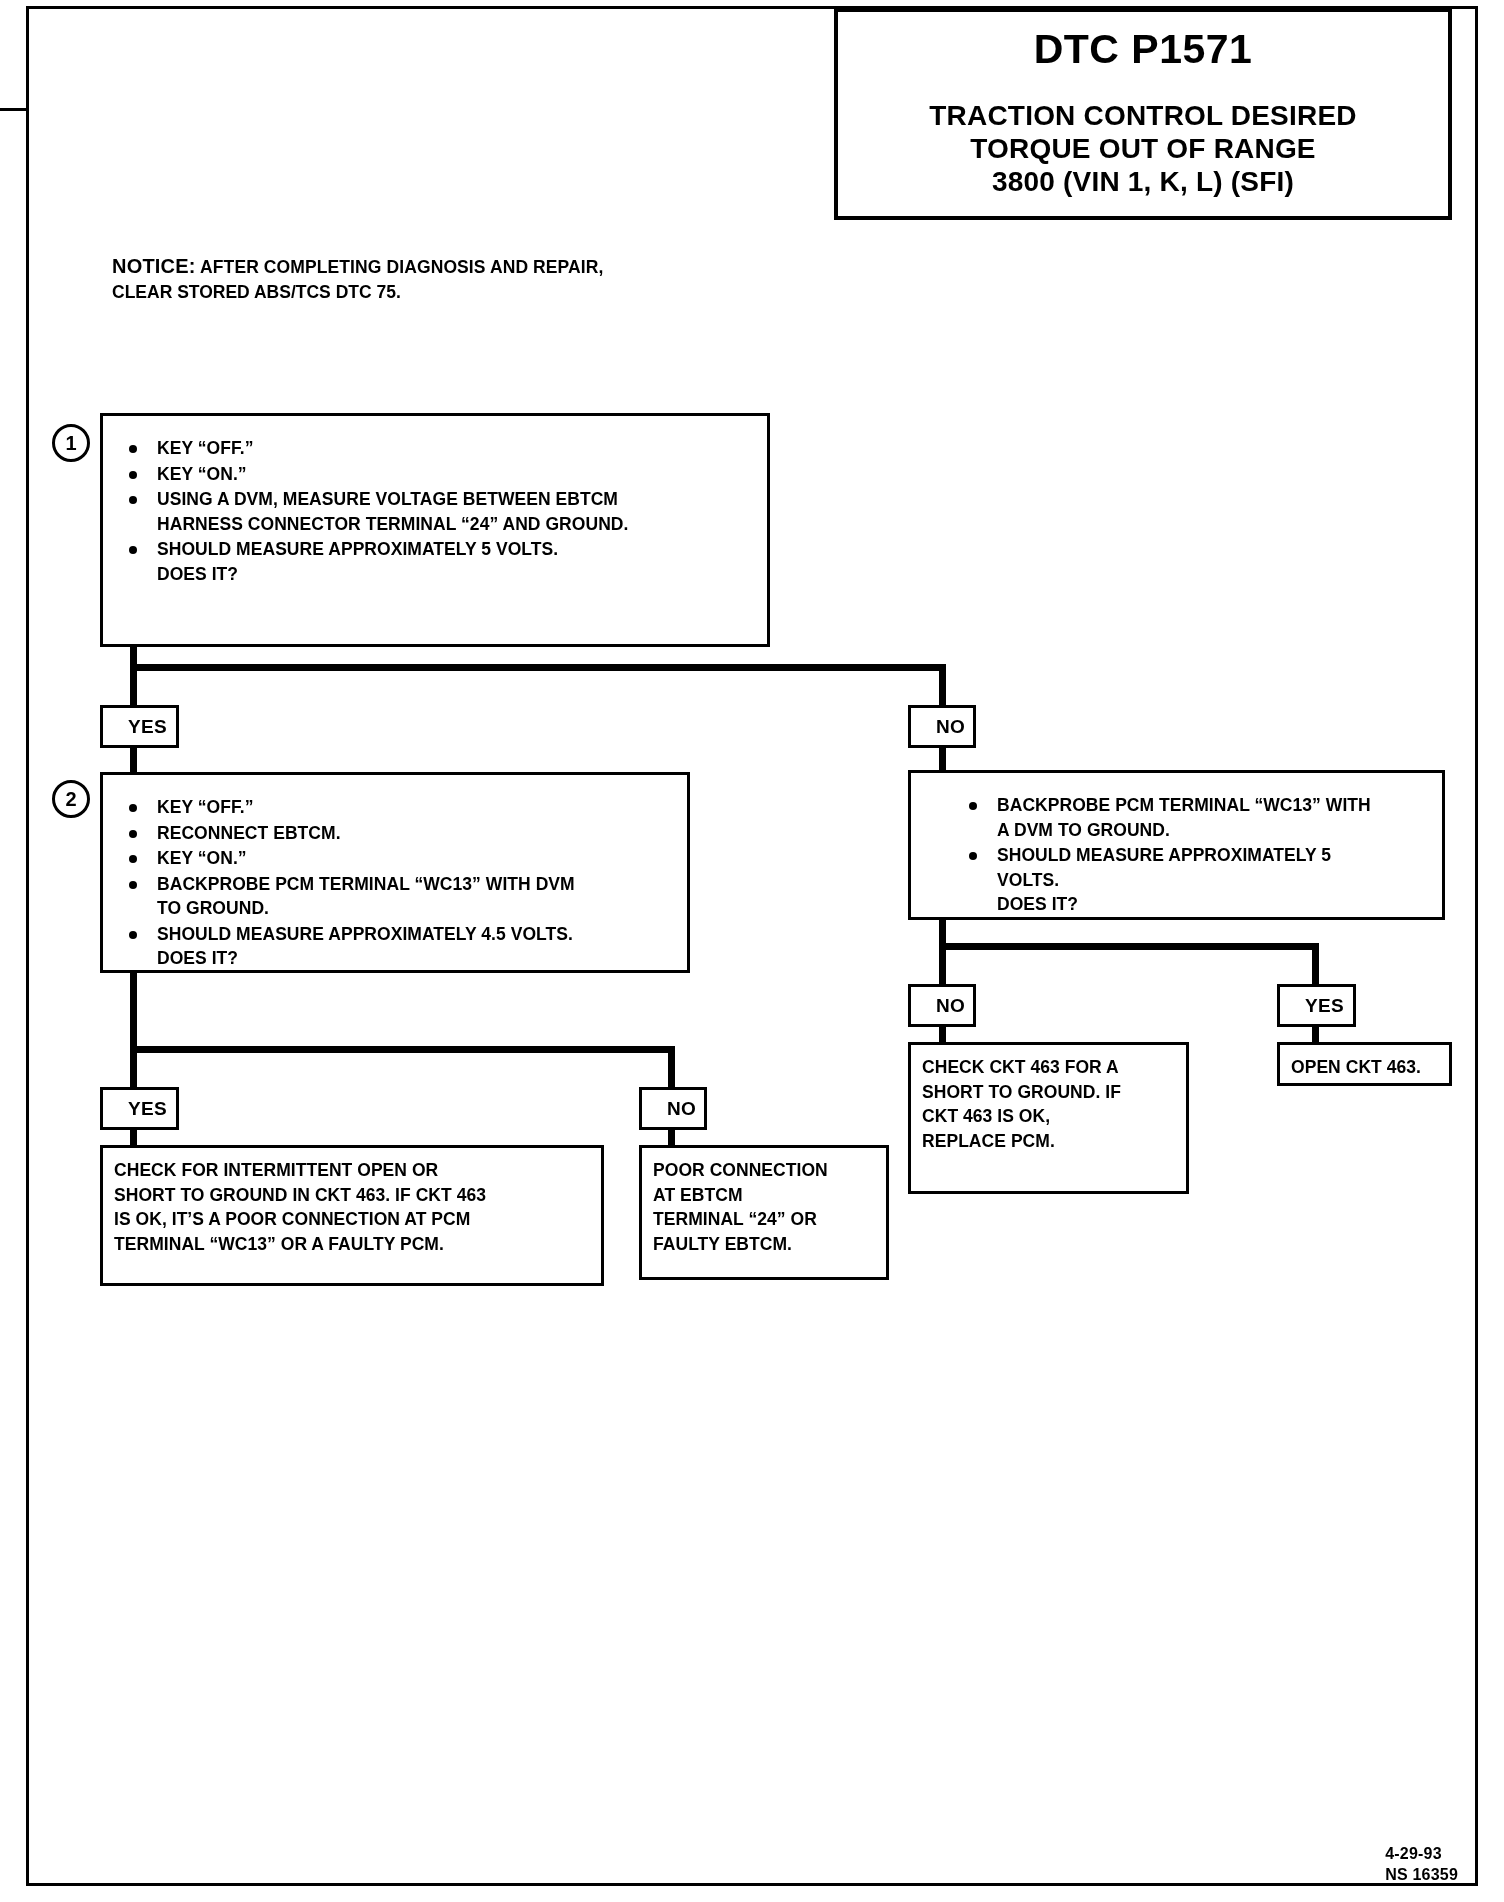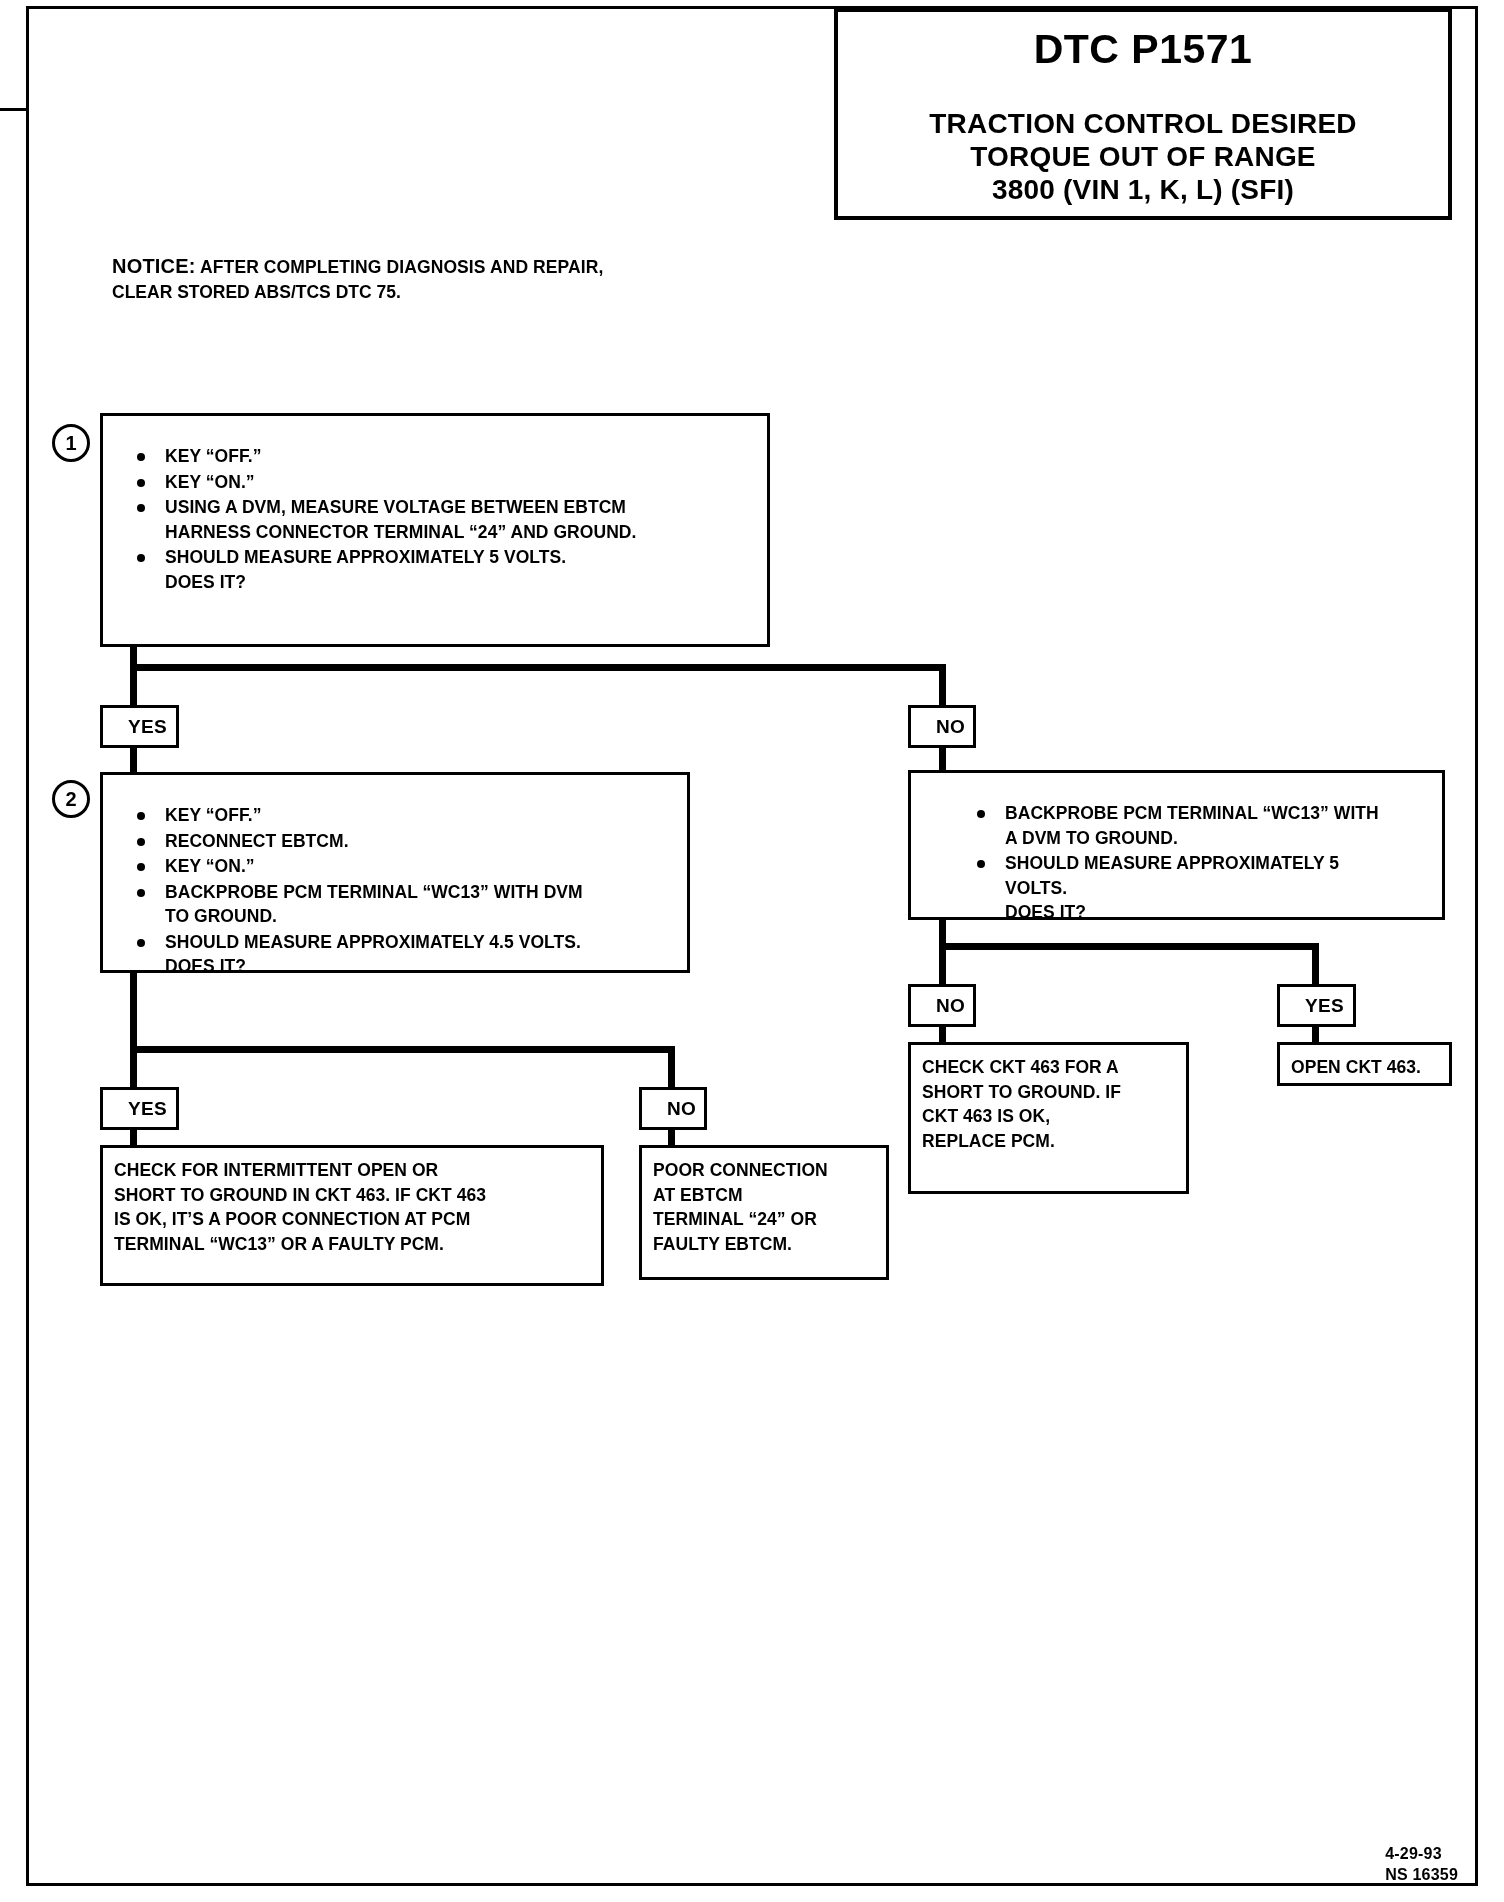--- a/index.html
+++ b/index.html
@@ -51,21 +51,21 @@
     text-align: center;
     padding-top: 16px;
   }
   .title-dtc {
     font-size: 41px;
     font-weight: bold;
     letter-spacing: 0.5px;
     line-height: 1.05;
   }
   .title-sub {
-    margin-top: 36px;
+    margin-top: 28px;
     font-size: 28px;
     font-weight: bold;
     line-height: 1.18;
     letter-spacing: 0.2px;
   }
   .title-sub div { white-space: nowrap; }
 
   
   .notice {
     position: absolute;
@@ -89,21 +89,21 @@
   
   .box {
     position: absolute;
     border: 3px solid #000;
     background: #fff;
     box-sizing: border-box;
   }
   .step-box { border-width: 3px; }
   .bullets {
     list-style: none;
-    margin: 16px;
+    margin: 8px;
     padding: 12px 10px 10px 12px;
     font-size: 17.5px;
     font-weight: bold;
     line-height: 1.40;
     letter-spacing: 0.05px;
   }
   .bullets li {
     position: relative;
     padding-left: 34px;
     margin-bottom: 1px;

